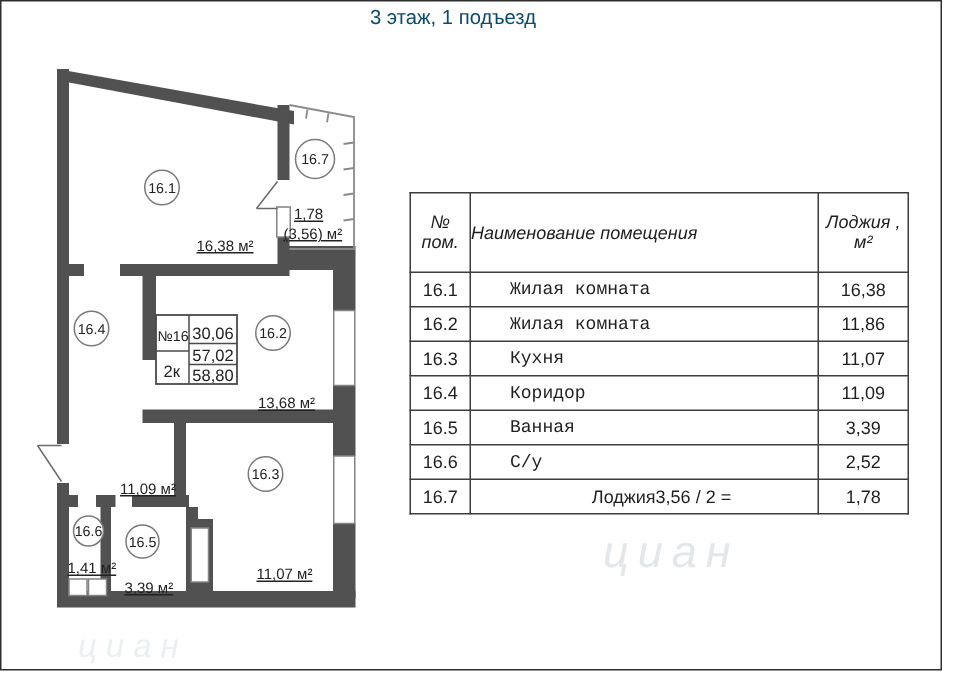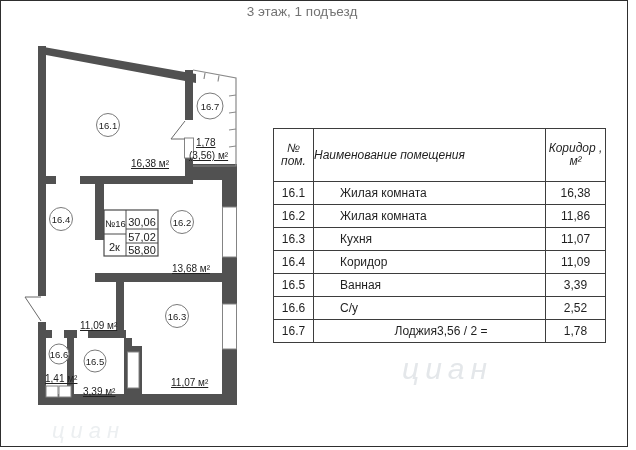--- a/index.html
+++ b/index.html
@@ -1,38 +1,38 @@
 <!DOCTYPE html>
 <html><head>
 <meta charset="utf-8">
 <style>
   html,body{margin:0;padding:0;}
   body{width:636px;height:450px;background:#fff;position:relative;overflow:hidden;
        font-family:"Liberation Sans", sans-serif;color:#1f1f1f;}
   #frame{position:absolute;left:0;top:0;width:626px;height:445px;border:1px solid #2e2e2e;}
   #titleblock{position:absolute;left:0;top:3px;width:604px;text-align:center;
-              font-size:13.5px;line-height:17px;color:#737373;}
+              font-size:13.5px;line-height:17px;color:#0c4a6e;}
   #plan{position:absolute;left:0;top:0;}
   svg text{font-family:"Liberation Sans", sans-serif;fill:#222;}
   .area-lbl{font-size:10px;text-decoration:underline;}
   .circ-lbl{font-size:9.5px;}
   .stamp-txt{font-size:11px;}
   #tablewrap{position:absolute;left:273px;top:128px;}
   table{border-collapse:collapse;table-layout:fixed;width:332px;background:#fff;}
   td,th{border:1.4px solid #3d3d3d;font-size:12px;padding:0;vertical-align:middle;overflow:hidden;}
   th{font-style:italic;font-weight:normal;line-height:13px;}
   .c-num{width:40px;text-align:center;}
   .c-name{width:232px;text-align:left;}
   .c-area{width:60px;text-align:center;}
   tr.hdr{height:53px;}
   tr.sumr{height:22px;}
   tr.datar{height:23px;}
   .sum-name{font-weight:bold;padding-left:5px;}
   .sum-area{font-weight:bold;text-align:left;padding-left:6px;}
-  .name-pad{padding-left:26px;}
+  .name-pad{padding-left:26px;font-family:Liberation Mono, monospace;}
   .name-flex{display:flex;justify-content:center;align-items:center;
              padding-left:26px;padding-right:3px;}
   .wm{position:absolute;font-weight:normal;font-style:italic;letter-spacing:6px;
       color:#e4e7ea;user-select:none;}
   #wm1{left:402px;top:352px;font-size:30px;}
   #wm2{left:52px;top:418px;font-size:22px;color:#eceff1;}
 </style>
 </head>
 <body>
 
@@ -158,21 +158,21 @@
         <col style="width:60px">
       </colgroup>
     <tbody>
         <tr class="hdr">
       <th class="c-num">
         <div>№</div>
         <div>пом.</div>
       </th>
       <th class="c-name" style="text-align:left">Наименование  помещения</th>
       <th class="c-area">
-        <div>Коридор ,</div>
+        <div>Лоджия ,</div>
         <div>м²</div>
       </th>
     </tr>
     <tr class="datar">
       <td class="c-num">16.1</td>
       <td class="c-name name-pad">Жилая  комната</td>
       <td class="c-area">16,38</td>
     </tr>
     <tr class="datar">
       <td class="c-num">16.2</td>

